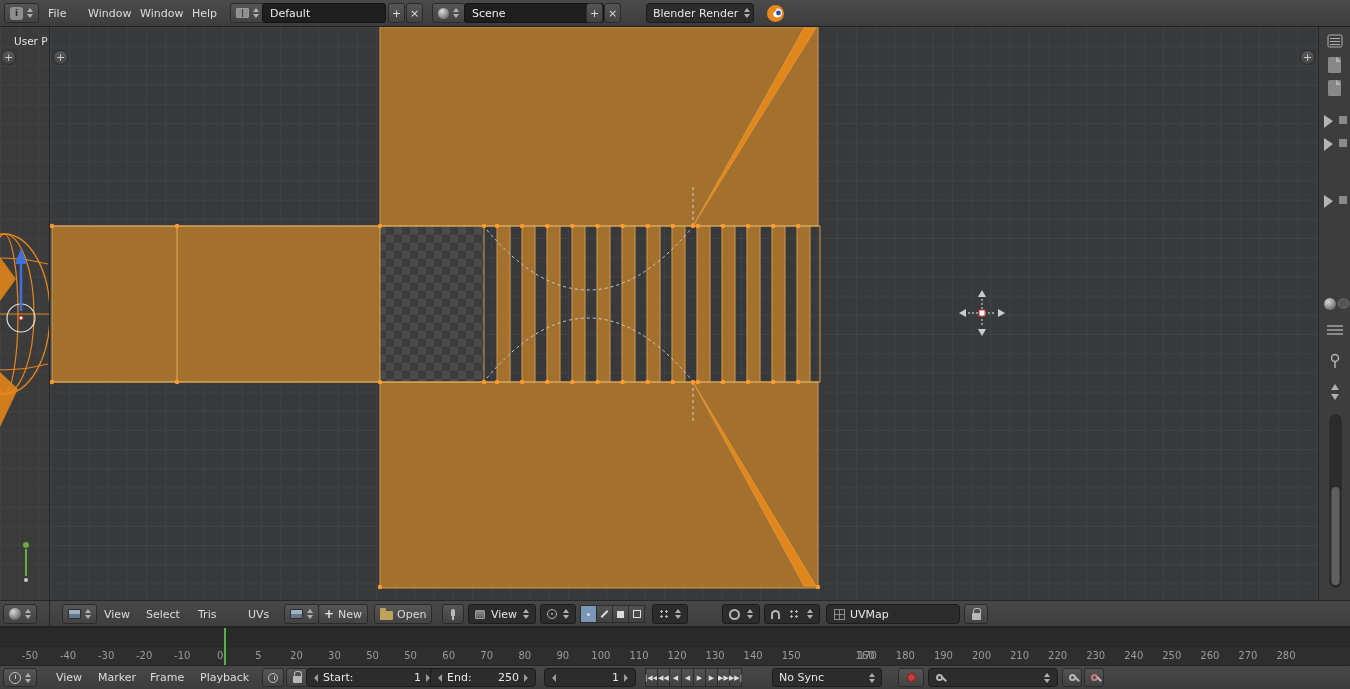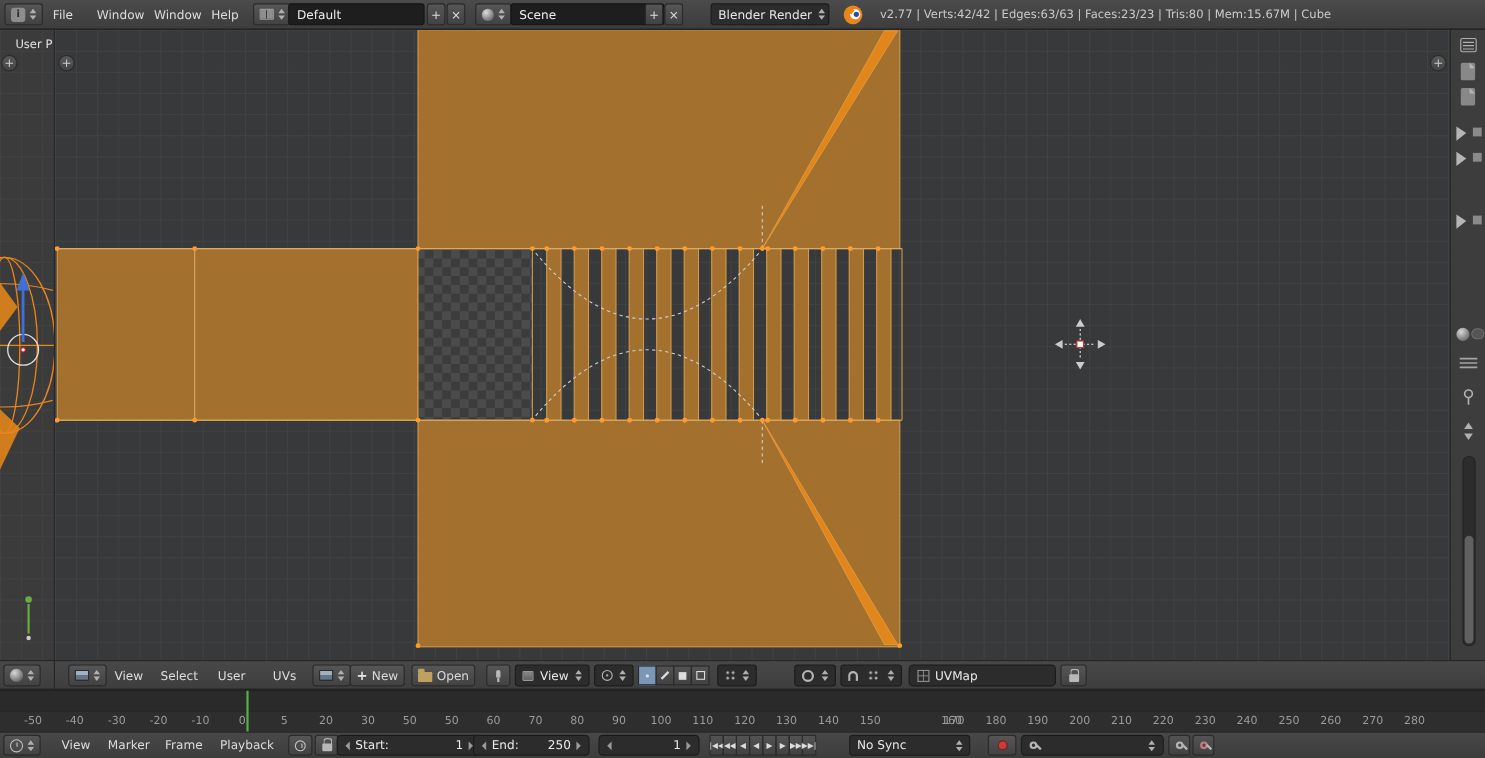--- a/index.html
+++ b/index.html
@@ -140,21 +140,20 @@
           <i class="td"></i>
         </span>
     </div>
 
     <svg style="left:766px;top:4px" width="19" height="19">
       <circle cx="9.5" cy="9.5" r="8.5" fill="#e8861c"></circle>
       <circle cx="11.5" cy="9" r="4.6" fill="#fff"></circle>
       <circle cx="12.5" cy="9" r="2.4" fill="#2d4e9e"></circle>
       <path d="M1,7 Q6,4 11,5 L8,9 Z" fill="#e8861c"></path>
     </svg>
-    <div class="stats" style="left:800px">v2.77 | Verts:42/42 | Edges:63/63 | Faces:23/23 | Tris:80 | Mem:15.67M | Cube</div>
   </header>
 
   <div class="v3d">
     <div class="viewlabel">User P</div>
     <svg width="50" height="573" viewBox="0 0 50 573">
       <g>
         <polygon points="0,230 16,252 0,274" fill="#cf7d1d"></polygon>
         <polygon points="0,345 18,362 0,400" fill="#cf7d1d"></polygon>
         <ellipse cx="4" cy="287" rx="46" ry="80" fill="none" stroke="#e8861c" stroke-width="1.3"></ellipse>
         <ellipse cx="4" cy="287" rx="30" ry="80" fill="none" stroke="#e8861c" stroke-width="1.2"></ellipse>
@@ -324,21 +323,21 @@
   <div class="ehdr uvhdr">
     <div class="hbtn" style="left:12px">
       <span class="ic-image"></span>
       <span class="spin">
           <i class="tu"></i>
           <i class="td"></i>
         </span>
     </div>
     <div class="menu" style="left:54px">View</div>
     <div class="menu" style="left:96px">Select</div>
-    <div class="menu" style="left:148px">User</div>
+    <div class="menu" style="left:148px">Tris</div>
     <div class="menu" style="left:198px">UVs</div>
 
     <div class="hbtn" style="left:234px">
       <span class="ic-image"></span>
       <span class="spin">
           <i class="tu"></i>
           <i class="td"></i>
         </span>
     </div>
     <div class="hbtn" style="left:268px">

